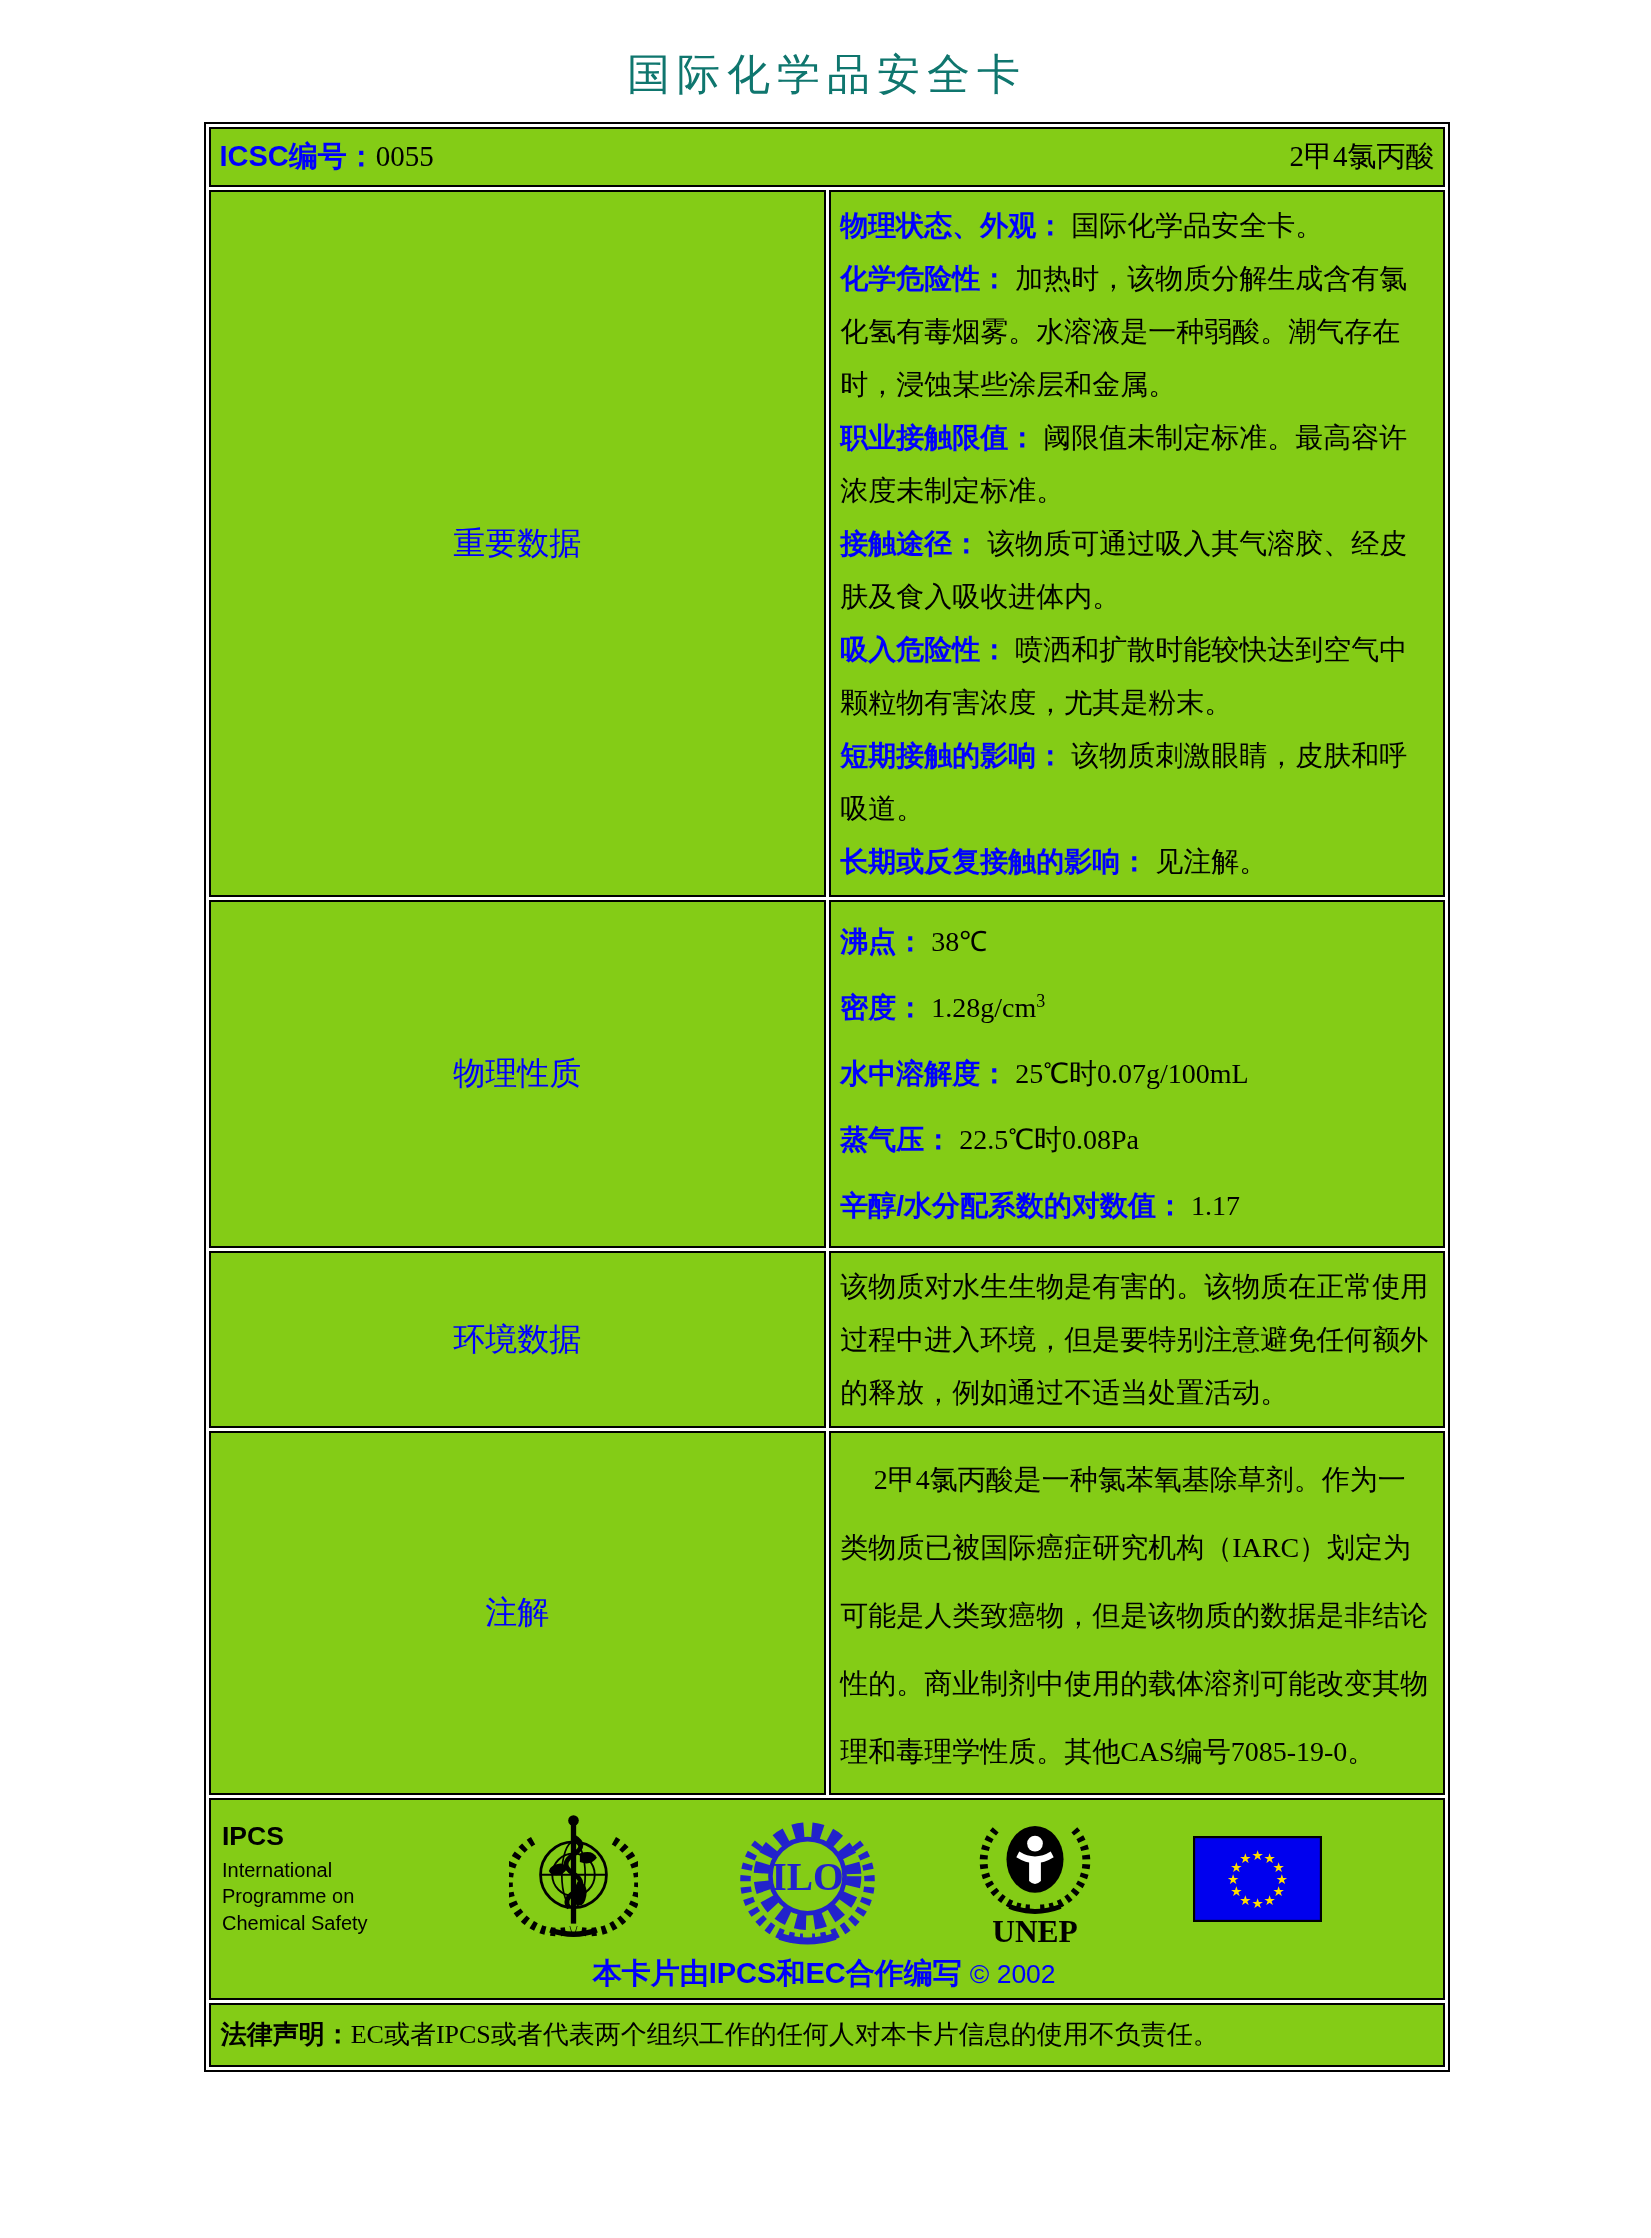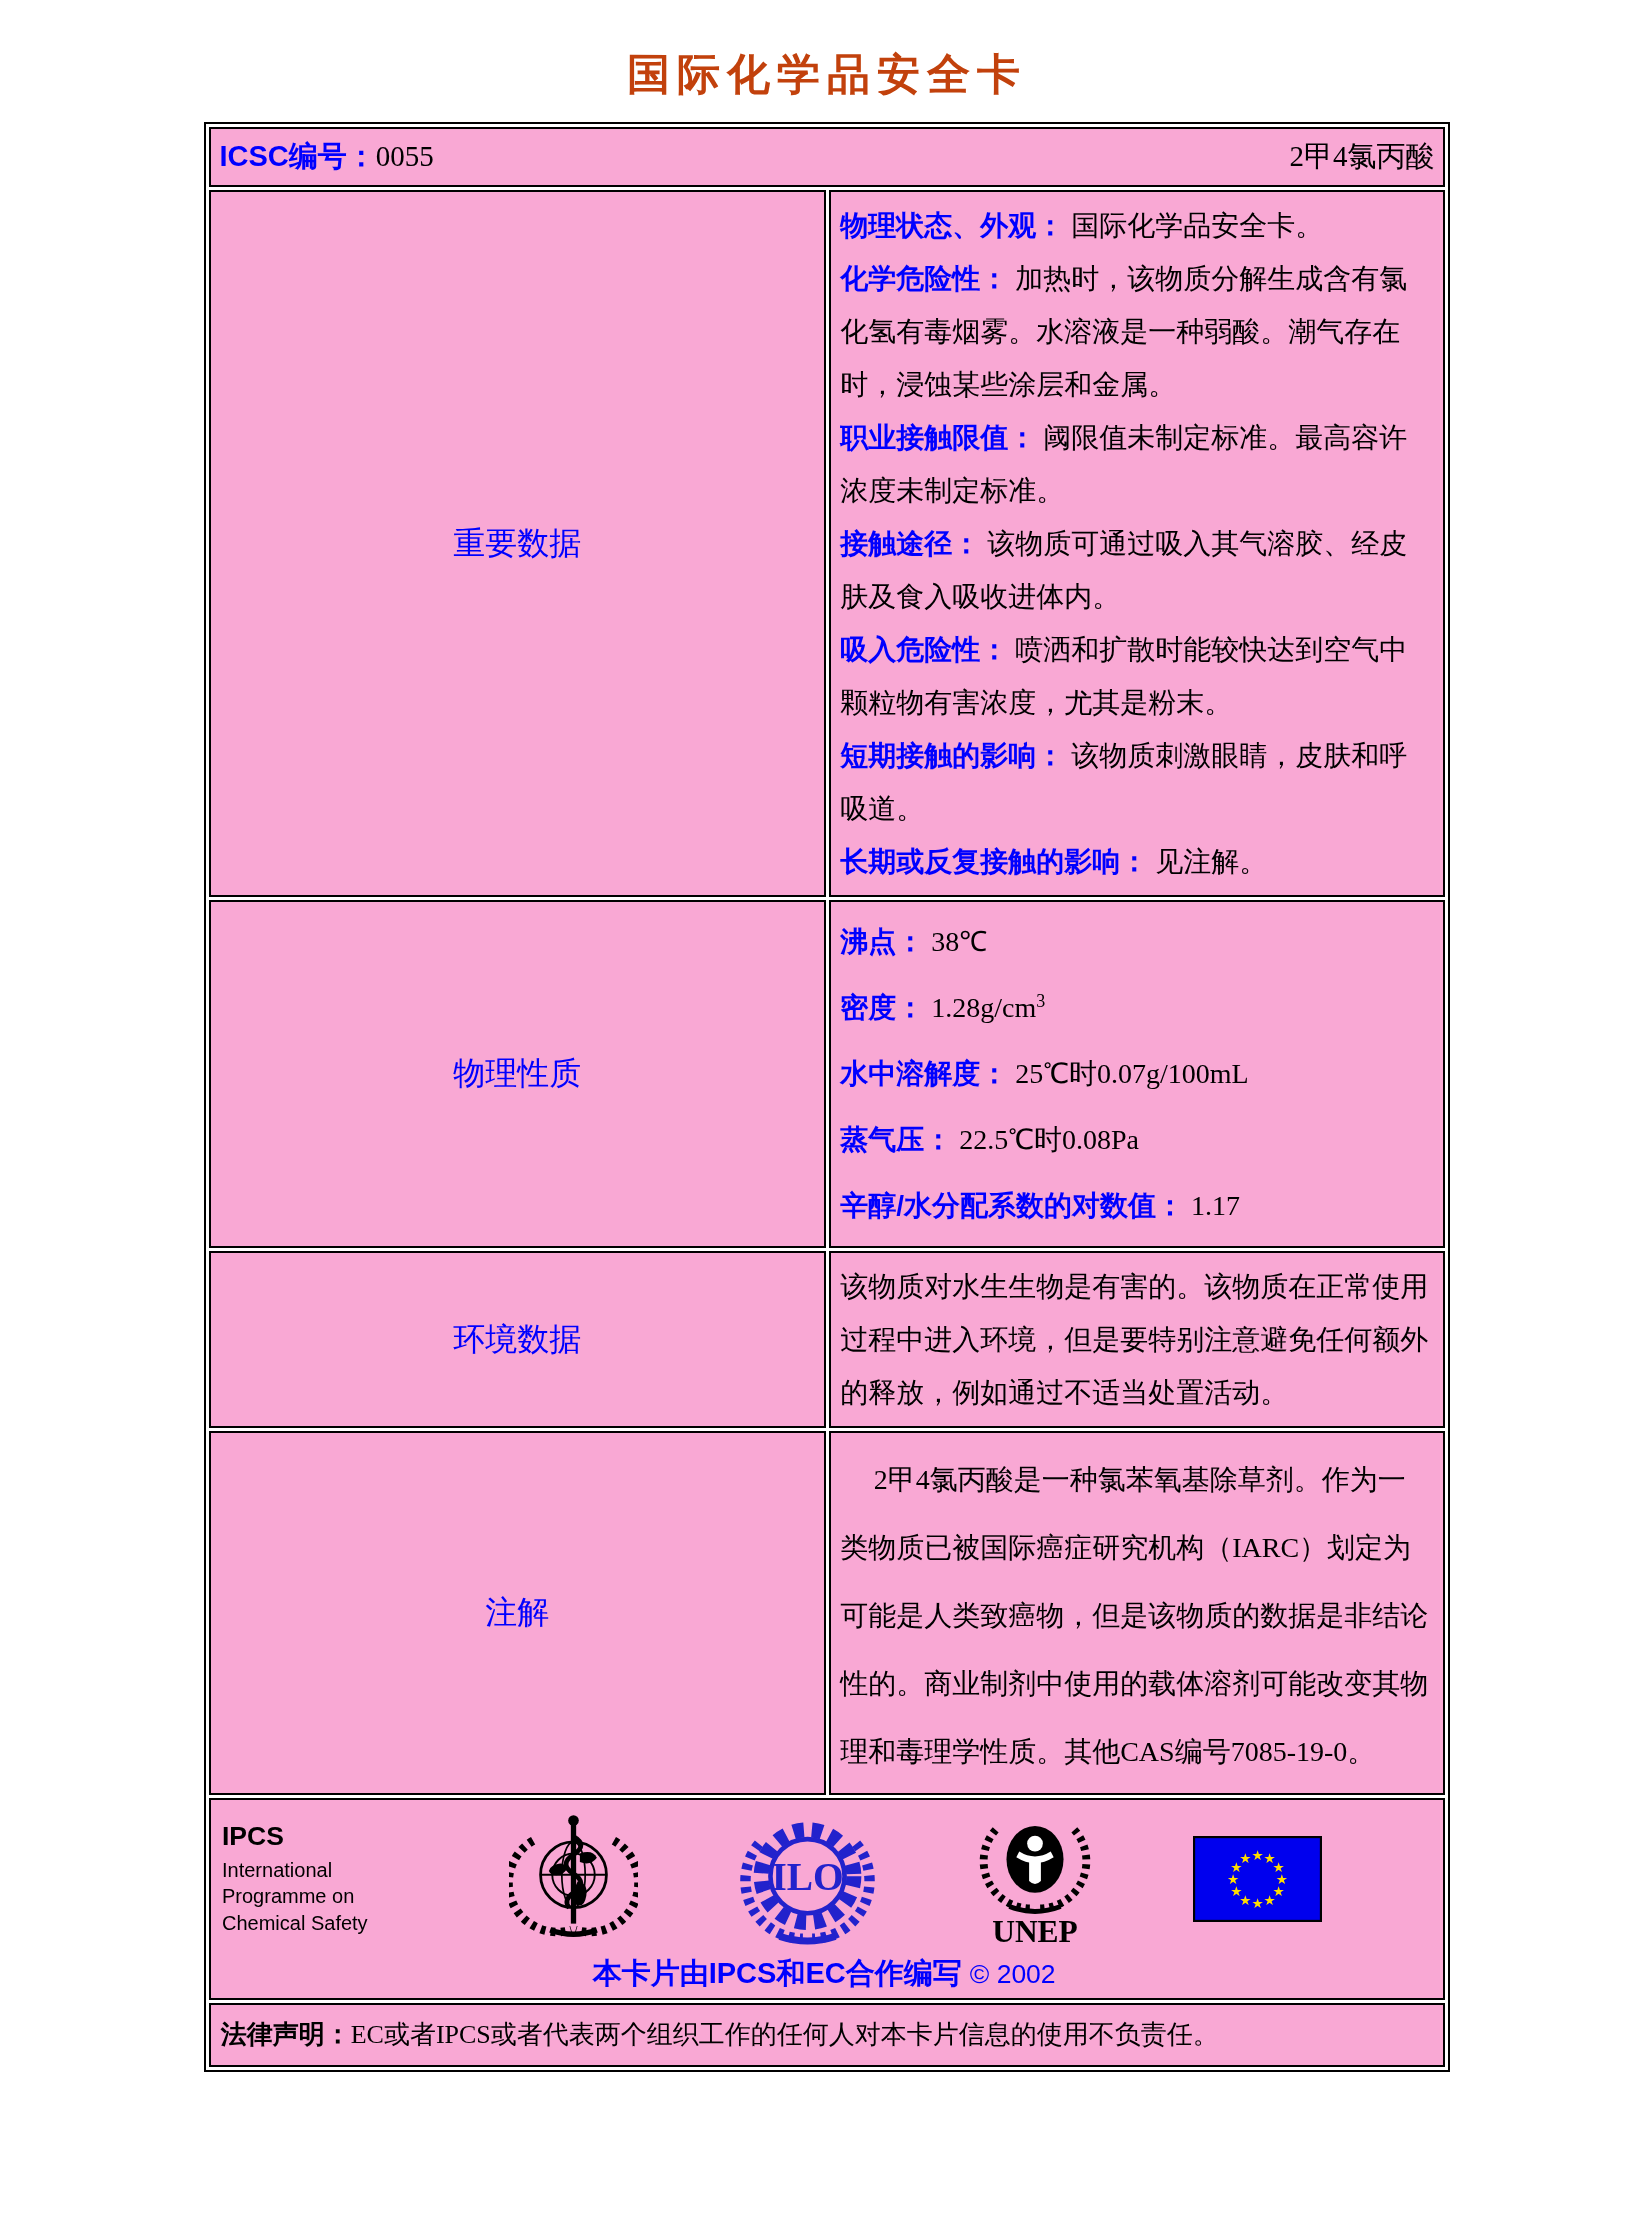--- a/index.html
+++ b/index.html
@@ -9,35 +9,35 @@
     font-family: "Liberation Serif", serif;
     color: #000000;
     position: relative;
   }
   .page-title {
     padding-top: 46px;
     width: 1246px;
     margin-left: 204px;
     text-align: center;
     font-family: "Liberation Serif", serif;
-    font-weight: bold;
+    font-weight: normal;
     font-size: 43px;
     letter-spacing: 7px;
-    color: #c2410c;
+    color: #0f766e;
   }
   table.card {
     margin-left: 204px;
     margin-top: 18px;
     width: 1246px;
     border: 2.8px solid #000;
     border-collapse: separate;
     border-spacing: 3.5px;
     table-layout: fixed;
   }
-  td { border: 2.1px solid #000; background: #f9a8d4; vertical-align: top; }
+  td { border: 2.1px solid #000; background: #84cc16; vertical-align: top; }
   td.header-cell {
     height: 60px;
     font-size: 29px;
     padding: 0 8.4px;
     vertical-align: middle;
   }
   .header-flex { display: flex; justify-content: space-between; align-items: center; }
   .inline-label {
     color: #0000FF;
     font-family: "Liberation Sans", sans-serif;

